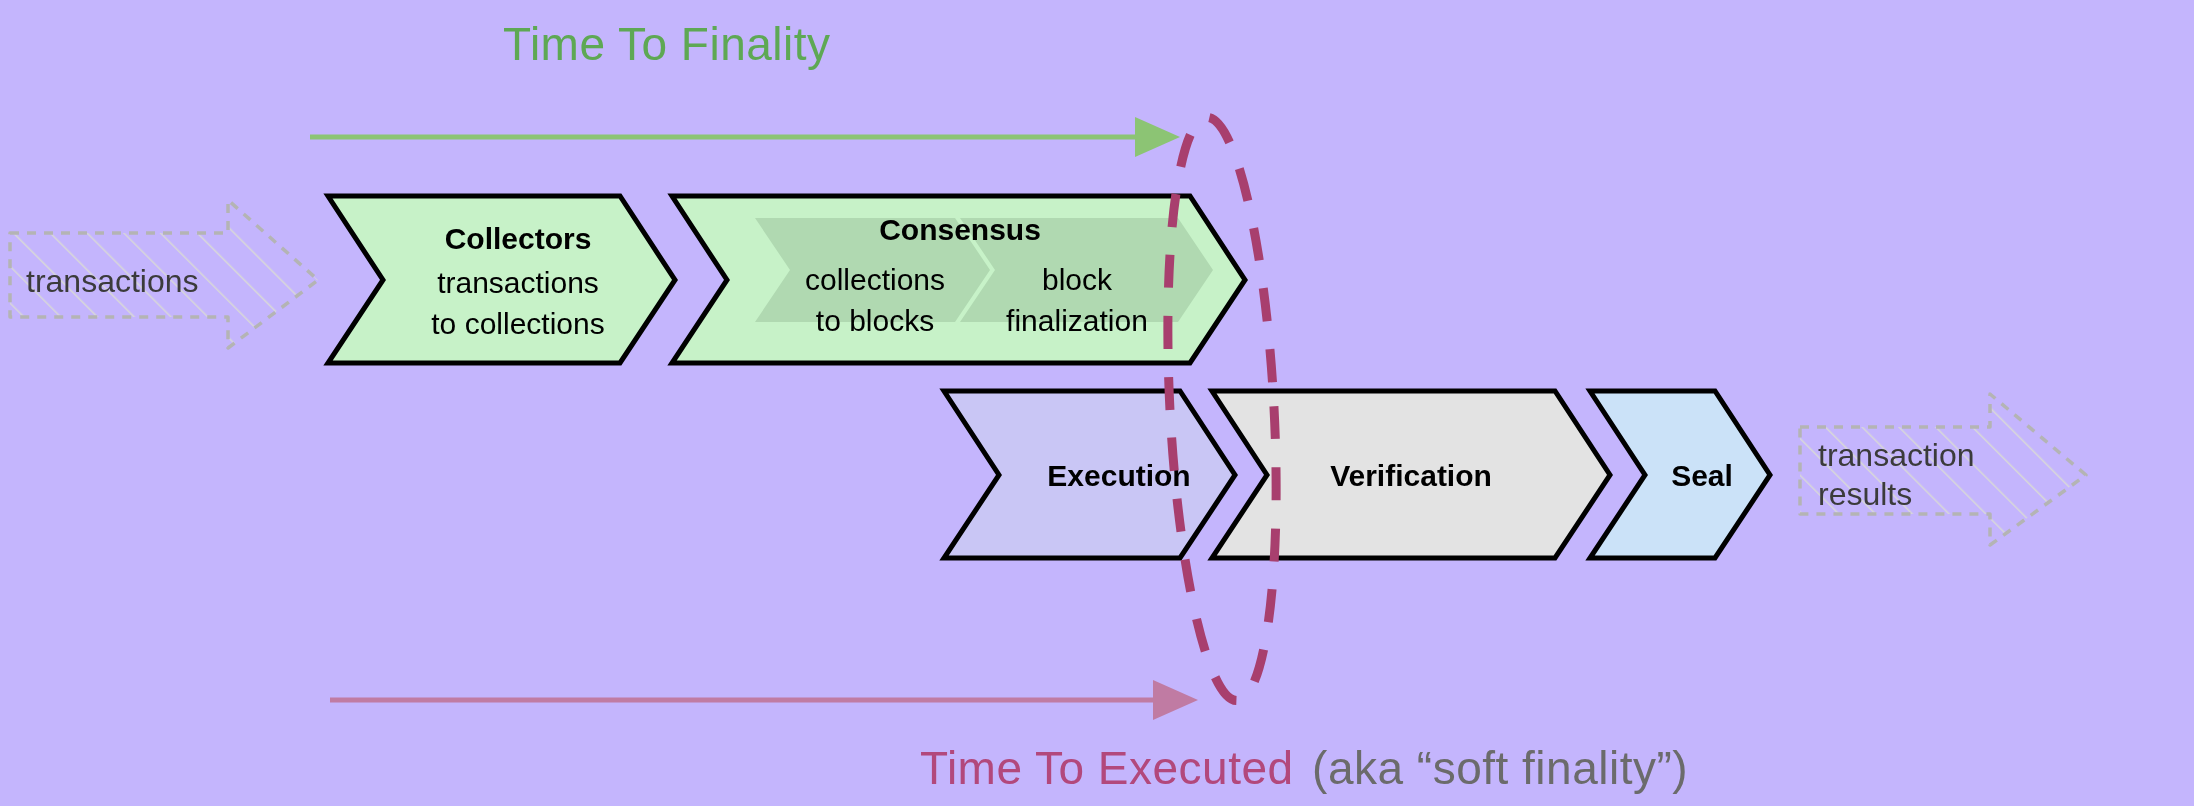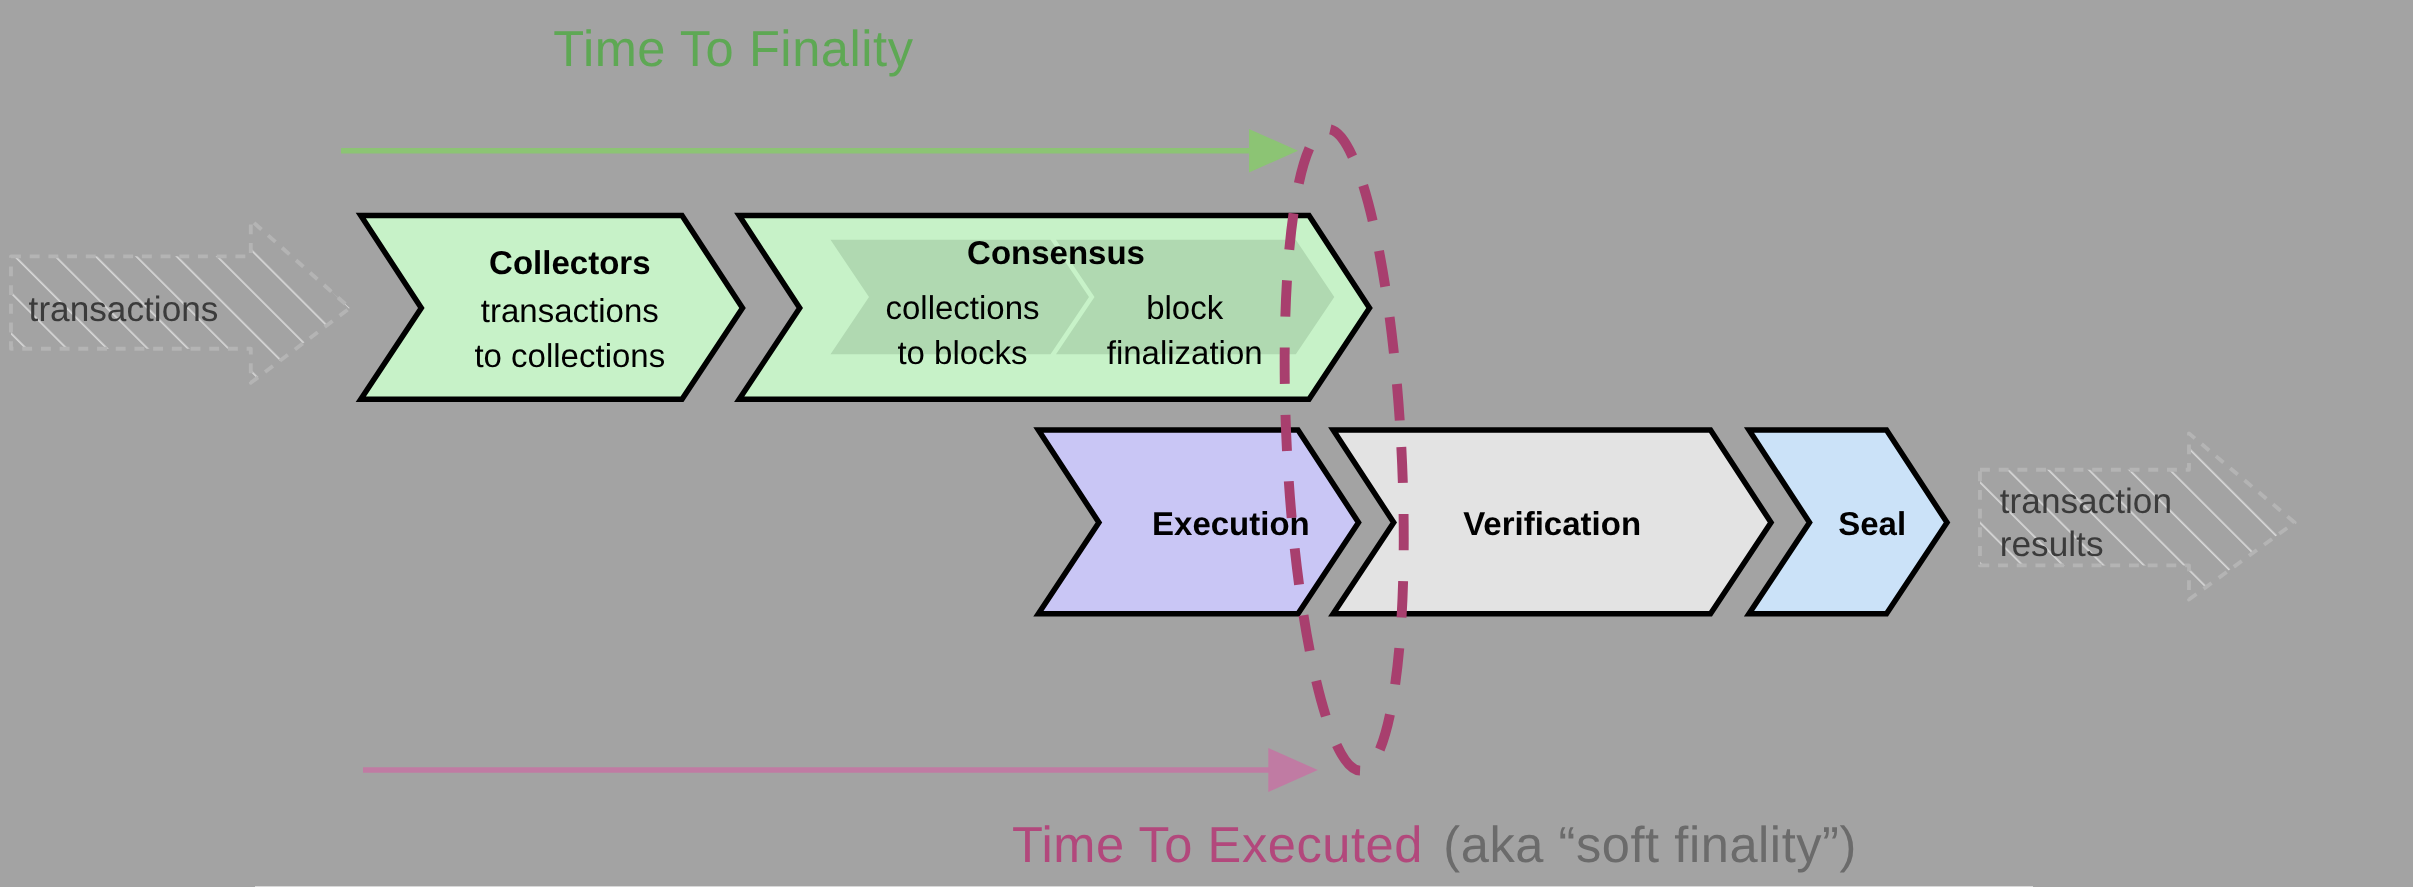--- a/index.html
+++ b/index.html
@@ -8,21 +8,21 @@
     padding: 0;
     background: #ffffff;
   }
   body {
     font-family: "Liberation Sans", sans-serif;
   }
   #canvas {
     position: relative;
     width: 2194px;
     height: 806px;
-    background: #a3a3a3;
+    background: #c4b5fd;
     overflow: hidden;
   }
   #diagram {
     position: absolute;
     left: 0;
     top: 0;
     width: 2194px;
     height: 806px;
   }
   .chev-label-bold {

